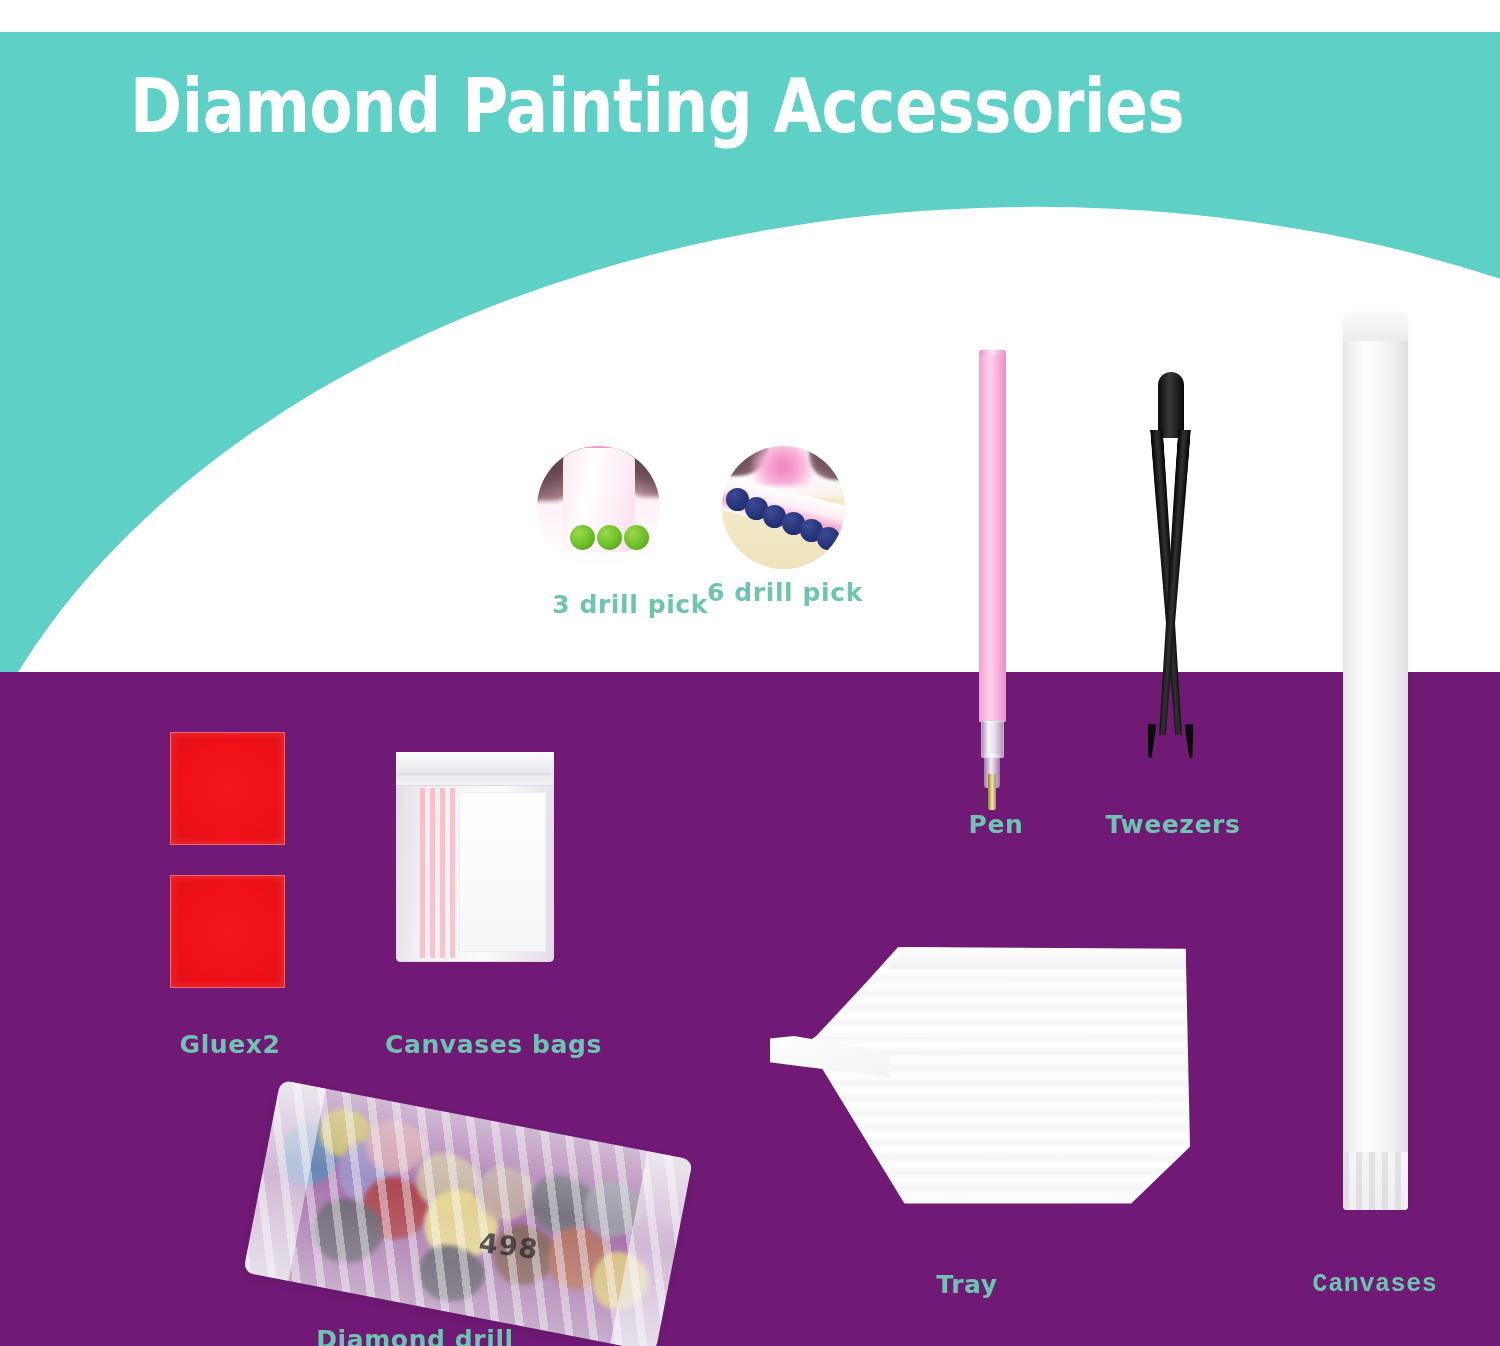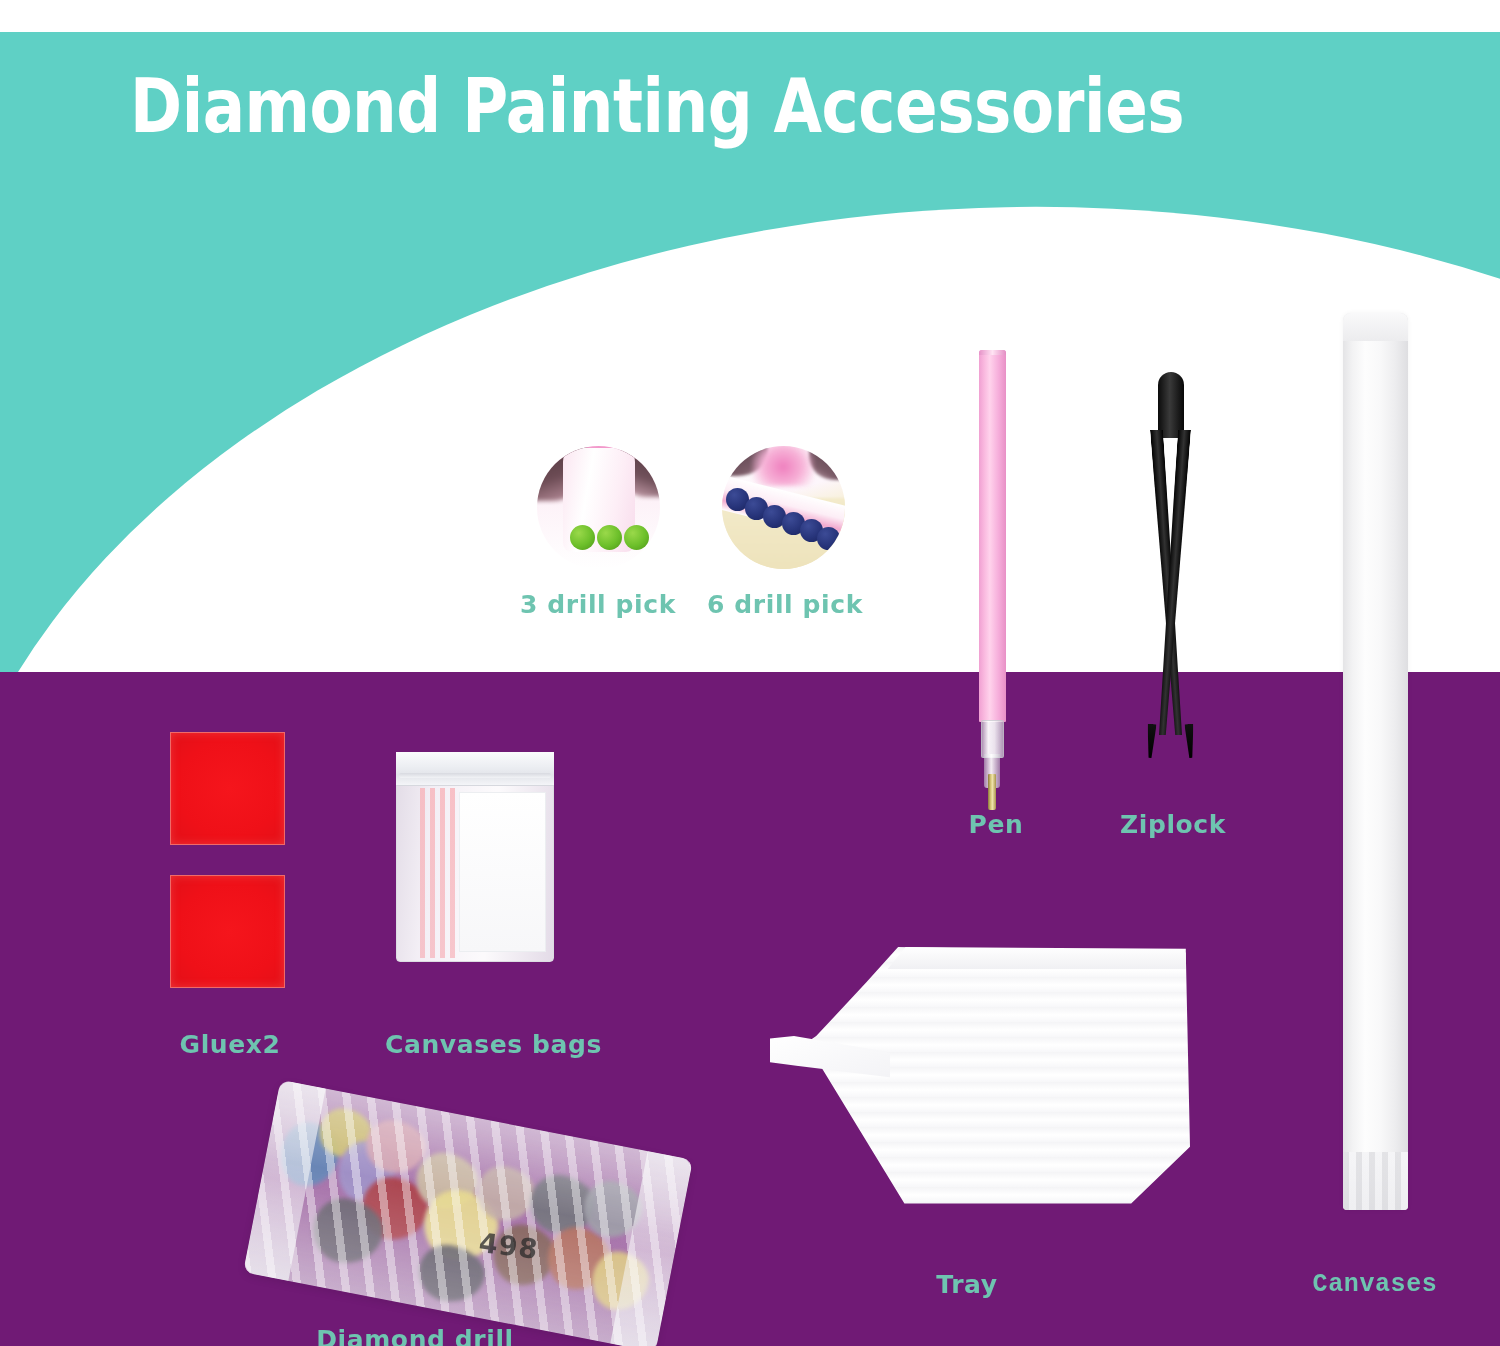--- a/index.html
+++ b/index.html
@@ -441,39 +441,39 @@
     <div class="p6-pinkglow"></div>
     <div class="p6-tool"></div>
     <div class="p6-drill" style="left:4px;  top:42px;"></div>
     <div class="p6-drill" style="left:23px; top:51px;"></div>
     <div class="p6-drill" style="left:41px; top:59px;"></div>
     <div class="p6-drill" style="left:60px; top:66px;"></div>
     <div class="p6-drill" style="left:78px; top:73px;"></div>
     <div class="p6-drill" style="left:95px; top:81px;"></div>
   </div>
 
-  <div class="item-label" style="left:488px; top:558px; width:220px;">3 drill pick</div>
-  <div class="item-label" style="left:675px; top:558px; width:220px;">6 drill pick</div>
+  <div class="item-label" style="left:488px; top:558px; width:220px;text-align:right;">3 drill pick</div>
+  <div class="item-label" style="left:675px; top:546px; width:220px;">6 drill pick</div>
 
   <div id="pen-wrap">
     <div id="pen-barrel"></div>
     <div id="pen-collar"></div>
     <div id="pen-clear"></div>
     <div id="pen-metal"></div>
   </div>
   <div class="item-label" style="left:896px; top:778px; width:200px;">Pen</div>
 
   <div id="tweezers-wrap">
     <div id="tw-head"></div>
     <div id="tw-left"></div>
     <div id="tw-right"></div>
     <div id="tw-tip-l"></div>
     <div id="tw-tip-r"></div>
   </div>
-  <div class="item-label" style="left:1073px; top:778px; width:200px;">Ziplock</div>
+  <div class="item-label" style="left:1073px; top:778px; width:200px;">Tweezers</div>
 
   <div class="glue-square" id="glue-1"></div>
   <div class="glue-square" id="glue-2"></div>
   <div class="item-label" style="left:130px; top:998px; width:200px;">Gluex2</div>
 
   <div id="ziplock-wrap">
     <div id="zl-body"></div>
     <div id="zl-fold"></div>
     <div id="zl-zip"></div>
     <div class="zl-stripe" style="left:24px;"></div>

